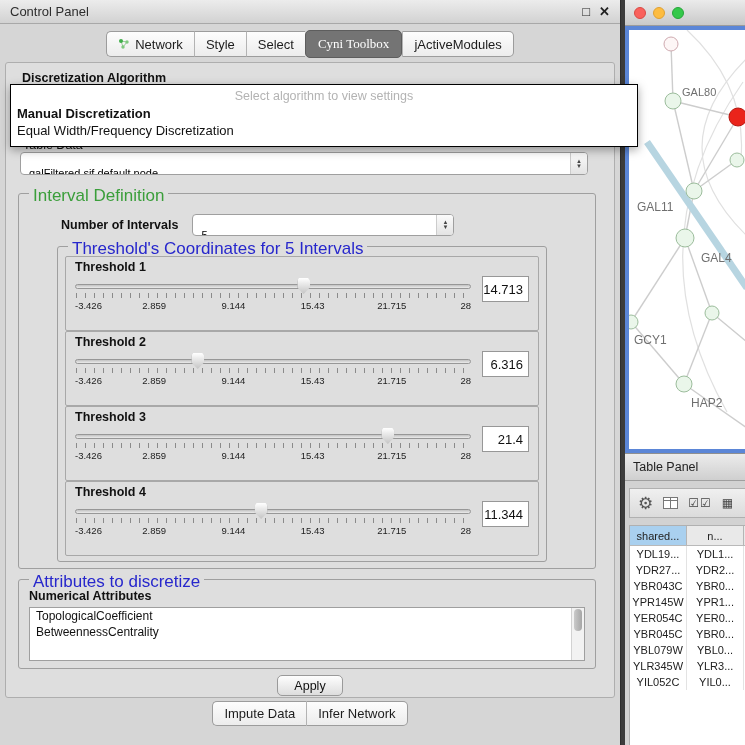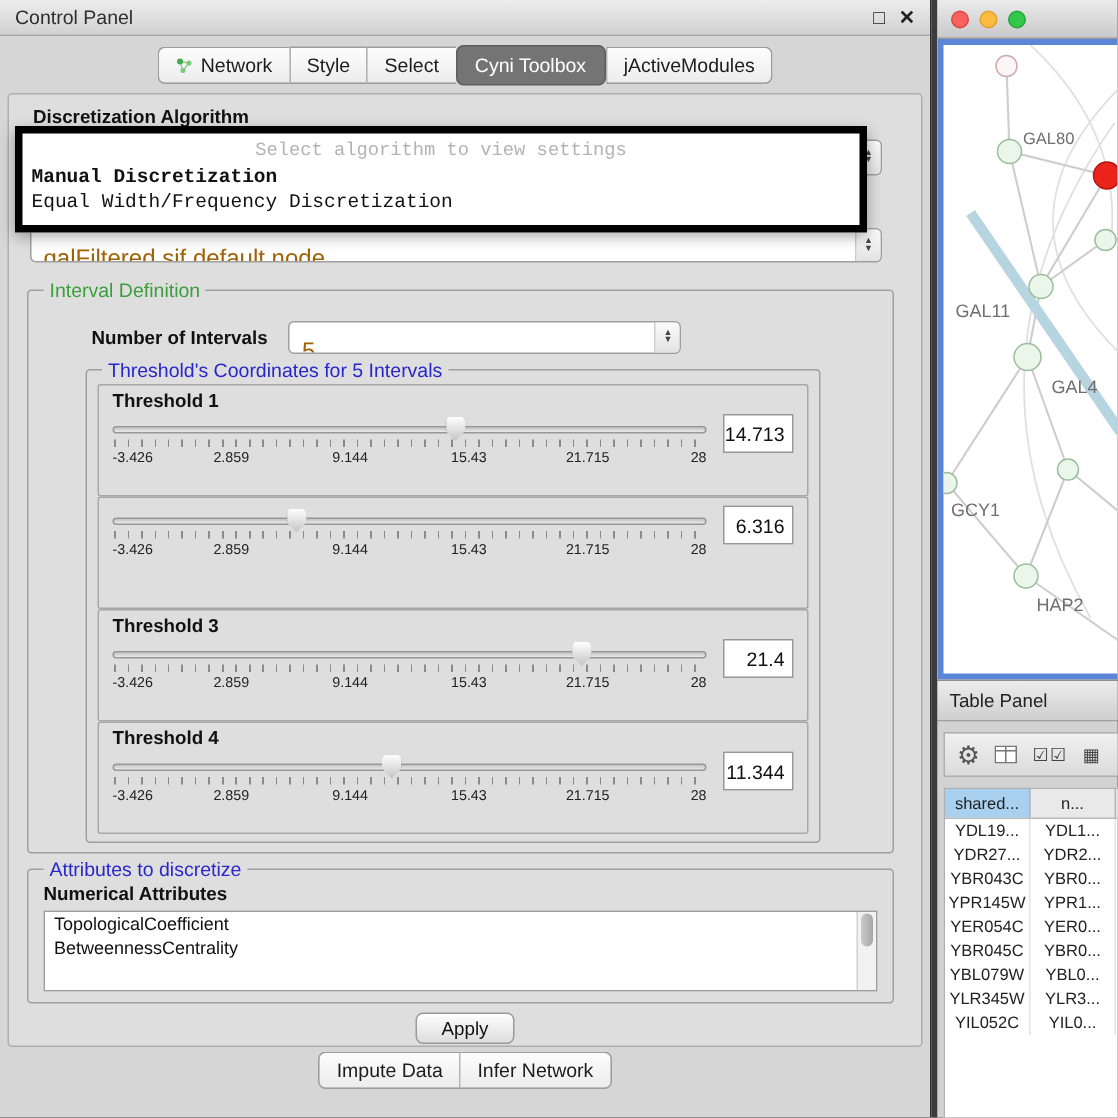--- a/index.html
+++ b/index.html
@@ -13,35 +13,35 @@
   .titlebar .title{font-size:13px;color:#2e2e2e;}
   .winbtns{margin-left:auto;display:flex;gap:9px;align-items:center;color:#222;}
   .winbtn{font-size:13px;line-height:1;}
   .winbtn.bold{font-weight:bold;}
 
   .tabrow{position:absolute;top:31px;left:0;right:0;display:flex;justify-content:center;}
   .ptab{font-size:13px;color:#1c1c1c;padding:4px 11px;background:linear-gradient(#fdfdfd,#ececec);border-top:1px solid #9c9c9c;border-bottom:1px solid #9c9c9c;display:flex;align-items:center;gap:5px;white-space:nowrap;}
   .ptab:first-child{border-left:1px solid #9c9c9c;border-radius:5px 0 0 5px;}
   .ptab:last-child{border-right:1px solid #9c9c9c;border-radius:0 5px 5px 0;}
   .ptab + .ptab{border-left:1px solid #b3b3b3;}
-  .ptab.selected{background:#747474;color:#fff;border-radius:5px;border:1px solid #5d5d5d;margin:-1px 0;padding:5px 12px;z-index:2;}
+  .ptab.selected{background:#747474;color:#fff;border-radius:5px;border:1px solid #5d5d5d;margin:-1px 0;padding:5px 12px;z-index:2;font-family:Liberation Serif, serif;}
   .tabicon svg{display:block;}
 
   .content{position:absolute;left:5px;right:5px;top:62px;height:636px;background:#dedede;border:1px solid #aeaeae;border-radius:3px;}
   .algo-label{position:absolute;top:8px;left:16px;font-size:12.5px;font-weight:bold;color:#111;}
   .combo{position:absolute;background:#fff;border:1px solid #9f9f9f;border-radius:4px;display:flex;align-items:center;overflow:hidden;}
-  .combo .cval{flex:1;font-size:16px;color:#a16207;padding-left:8px;white-space:nowrap;overflow:hidden;margin-top:19px;}
+  .combo .cval{flex:1;font-size:11px;color:#000000;padding-left:8px;white-space:nowrap;overflow:hidden;margin-top:19px;}
   .combo .stepper{width:17px;align-self:stretch;display:flex;flex-direction:column;align-items:center;justify-content:center;border-left:1px solid #cccccc;color:#444;background:linear-gradient(#fbfbfb,#e3e3e3);}
   .stepper span{font-size:6px;line-height:5px;}
   .algo-combo{top:30px;left:14px;right:26px;height:24px;}
   .tabledata-label{position:absolute;top:75px;left:17px;font-size:12.5px;color:#111;}
   .tabledata-combo{top:89px;left:14px;right:26px;height:23px;}
 
   .fieldset{position:absolute;border:1px solid #9f9f9f;border-radius:3px;}
-  .fieldset>.legend{position:absolute;top:-8px;left:10px;background:#dedede;padding:0 4px;font-size:13px;white-space:nowrap;}
+  .fieldset>.legend{position:absolute;top:-8px;left:10px;background:#dedede;padding:0 4px;font-size:17px;white-space:nowrap;}
   .legend.green{color:#3a9e3a;}
   .legend.blue{color:#2727cc;}
   .interval-fs{top:130px;left:12px;right:18px;height:376px;}
   .noi-row{position:absolute;top:20px;left:0;right:0;display:flex;align-items:center;}
   .noi-label{margin-left:42px;font-size:12.5px;font-weight:bold;color:#111;}
   .combo.noi-combo{position:relative;margin-left:14px;width:262px;height:22px;}
 
   .thr-fs{position:absolute;top:52px;left:38px;width:490px;height:316px;}
   .thr-list{position:absolute;top:9px;left:7px;right:7px;bottom:5px;display:flex;flex-direction:column;gap:0;}
   .thr-box{border:1px solid #a8a8a8;border-radius:2px;padding:3px 9px 4px;flex:1;display:flex;flex-direction:column;}
@@ -59,21 +59,21 @@
   .attrs-sub{position:absolute;top:9px;left:10px;font-size:12.5px;font-weight:bold;color:#111;}
   .attr-list{position:absolute;top:27px;left:10px;right:10px;bottom:7px;background:#fff;border:1px solid #9f9f9f;overflow:hidden;}
   .attr-item{font-size:12px;color:#111;padding:1px 0 1px 6px;height:16px;white-space:nowrap;}
   .attr-scroll{position:absolute;top:0;right:0;bottom:0;width:13px;background:#f2f2f2;border-left:1px solid #d2d2d2;}
   .attr-scroll .sthumb{position:absolute;top:1px;left:2px;width:8px;height:22px;background:linear-gradient(to right,#cacaca,#a6a6a6);border-radius:5px;}
 
   .apply-btn{position:absolute;top:612px;left:50%;transform:translateX(-50%);width:66px;height:21px;border:1px solid #9a9a9a;border-radius:5px;background:linear-gradient(#fefefe,#dddddd);font-size:12.5px;color:#111;display:flex;align-items:center;justify-content:center;}
 
   .bottomrow{top:auto;bottom:19px;}
 
-  .overlay{position:absolute;left:10px;top:84px;width:568px;background:#fff;border:5px solid #000000;box-shadow:0 3px 9px rgba(0,0,0,.35);z-index:40;padding-bottom:7px;font-family:Liberation Mono, monospace;}
+  .overlay{position:absolute;left:10px;top:84px;width:628px;background:#fff;border:1px solid #000000;box-shadow:0 3px 9px rgba(0,0,0,.35);z-index:40;padding-bottom:7px;}
   .ovl-ph{text-align:center;color:#b3b3b3;font-size:12.5px;padding:4px 0 2px;}
   .ddopt{font-size:13px;color:#111;padding:1px 6px;}
   .ddopt.bold{font-weight:bold;}
 
   
   .right{position:absolute;left:625px;top:0;width:120px;height:745px;background:#c9c9c9;}
   .net-window{position:absolute;top:0;left:0;width:120px;height:453px;background:#bfbfbf;}
   .net-titlebar{position:absolute;top:0;left:0;right:0;height:26px;background:linear-gradient(#ebebeb,#c9c9c9);border-bottom:1px solid #9b9b9b;display:flex;align-items:center;gap:7px;padding-left:9px;}
   .light{width:12px;height:12px;border-radius:50%;}
   .light.red{background:#f9615c;border:1px solid #d94a44;}
@@ -182,20 +182,21 @@
                       <span class="scale-lbl" style="left: 60%;">15.43</span>
                       <span class="scale-lbl" style="left: 80%;">21.715</span>
                       <span class="scale-lbl" style="left: 100%; transform: translateX(-100%);">28</span>
                     </div>
                     <div class="thumb" style="left: 57.7197%;"></div>
                   </div>
                   <div class="val-box">14.713</div>
                 </div>
               </div>
               <div class="thr-box">
+                <div class="thr-title">Threshold 2</div>
                 <div class="thr-row">
                   <div class="slider">
                     <div class="track"></div>
                     <div class="ticks"></div>
                     <div class="scale">
                       <span class="scale-lbl" style="left: 0%; transform: translateX(0px);">-3.426</span>
                       <span class="scale-lbl" style="left: 20%;">2.859</span>
                       <span class="scale-lbl" style="left: 40%;">9.144</span>
                       <span class="scale-lbl" style="left: 60%;">15.43</span>
                       <span class="scale-lbl" style="left: 80%;">21.715</span>

